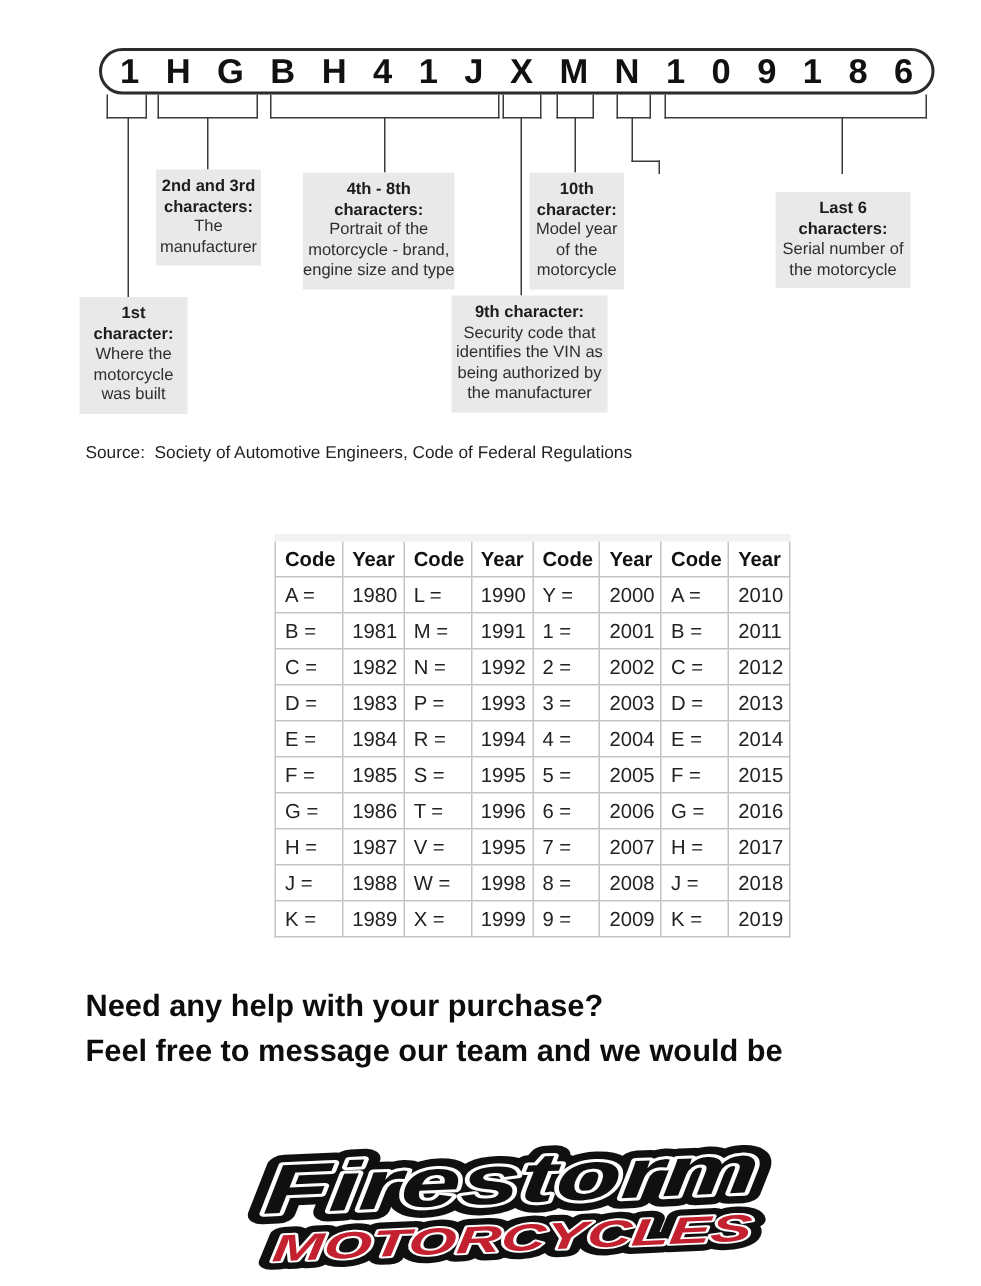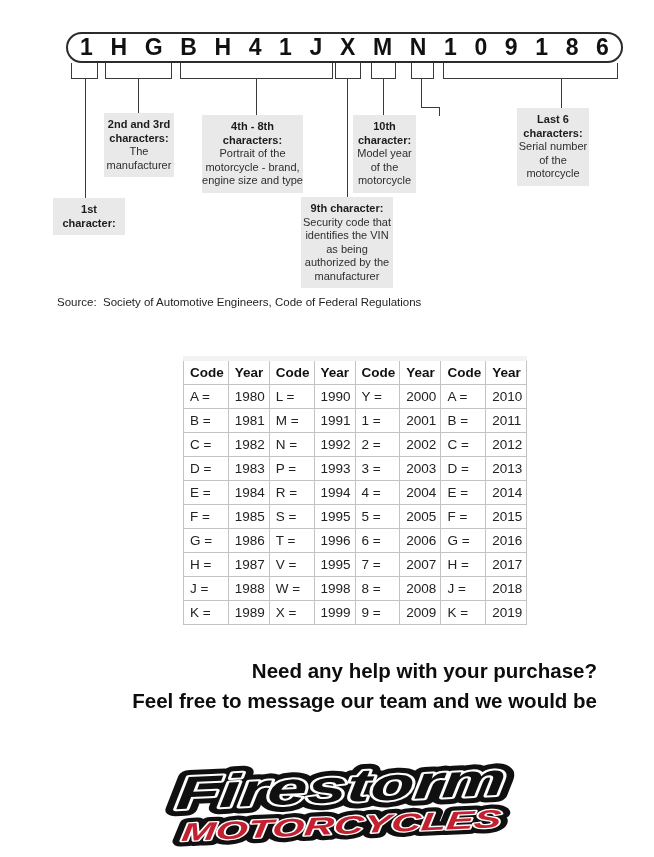--- a/index.html
+++ b/index.html
@@ -91,24 +91,24 @@
     font-size: 11px;
     line-height: 13.5px;
     color: #2e2e2e;
     padding: 5px 0;
     box-sizing: border-box;
   }
   .callout-title { font-weight: bold; color: #1c1c1c; }
   .c1 { left: 53px;  top: 198px; width: 72px; }
   .c2 { left: 104px; top: 113px; width: 70px; }
   .c3 { left: 202px; top: 115px; width: 101px; }
-  .c4 { left: 301px; top: 197px; width: 92px; }
+  .c4 { left: 301px; top: 197px; width: 104px; }
   .c5 { left: 353px; top: 115px; width: 63px; }
   .c6 { left: 423px; top: 115px; width: 61px; }
-  .c7 { left: 517px; top: 108px; width: 72px; }
+  .c7 { left: 517px; top: 128px; width: 90px; }
 
   
   .source-note {
     position: absolute;
     left: 57px; top: 296px;
     font-size: 11.5px;
     color: #1f1f1f;
     white-space: pre;
   }
 
@@ -134,21 +134,21 @@
     color: #111;
   }
   .year-table th:nth-child(odd), .year-table td:nth-child(odd) { width: 37px; min-width: 37px; }
   .year-table th:nth-child(even), .year-table td:nth-child(even) { width: 36px; min-width: 36px; }
 
   
   .help-block {
     position: absolute;
     left: 57px; top: 656px;
     width: 540px;
-    text-align: right;
+    text-align: left;
     font-size: 20.5px;
     font-weight: bold;
     line-height: 30px;
     color: #0d0d0d;
   }
 
   
   .logo-wrap {
     position: absolute;
     left: 148px; top: 758px;
@@ -193,20 +193,21 @@
   <div class="vline l2"></div>
   <div class="vline l3"></div>
   <div class="vline l4"></div>
   <div class="vline l5"></div>
   <div class="l6-elbow"></div>
   <div class="l6-tail"></div>
   <div class="vline l7"></div>
 
   <div class="callout c1">
     <div class="callout-title">1st character:</div>
+    <div class="callout-body">Where the motorcycle was built</div>
   </div>
   <div class="callout c2">
     <div class="callout-title">2nd and 3rd characters:</div>
     <div class="callout-body">The manufacturer</div>
   </div>
   <div class="callout c3">
     <div class="callout-title">4th - 8th characters:</div>
     <div class="callout-body">Portrait of the motorcycle - brand, engine size and type</div>
   </div>
   <div class="callout c4">

